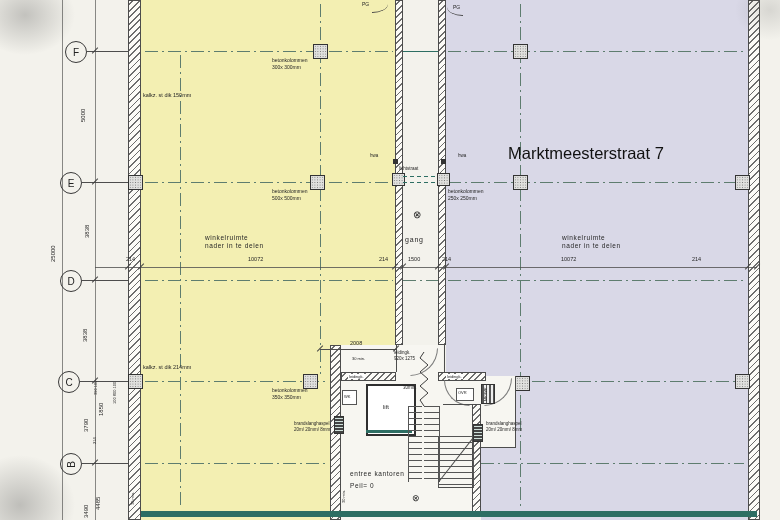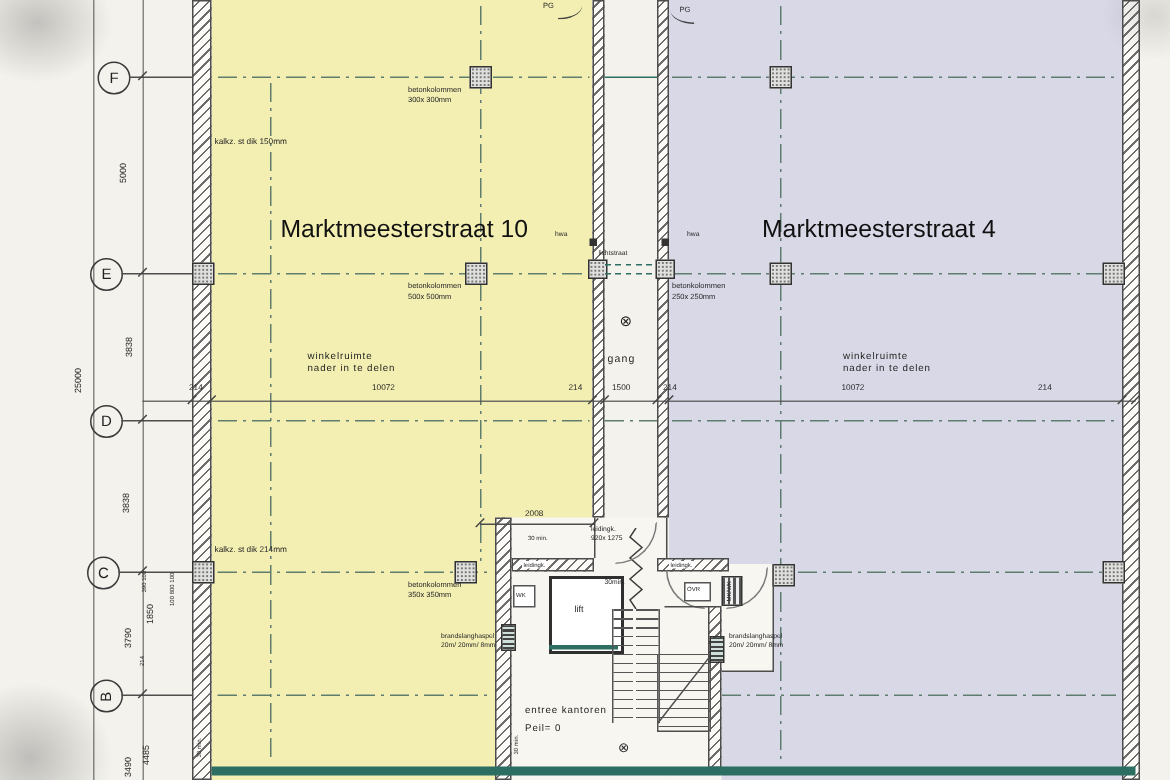--- a/index.html
+++ b/index.html
@@ -110,22 +110,21 @@
   <div class="col-sq" style="left:310px;top:175px;"></div>
   <div class="col-sq col-sm" style="left:392px;top:173px;"></div>
   <div class="col-sq col-sm" style="left:437px;top:173px;"></div>
   <div class="col-sq" style="left:513px;top:175px;"></div>
   <div class="col-sq" style="left:735px;top:175px;"></div>
   <div class="col-sq" style="left:128px;top:374px;"></div>
   <div class="col-sq" style="left:303px;top:374px;"></div>
   <div class="col-sq" style="left:515px;top:376px;"></div>
   <div class="col-sq" style="left:735px;top:374px;"></div>
 
-  <div class="title" style="left:187px;top:144px;">Marktmeesterstraat 10</div>
-  <div class="title" style="left:508px;top:144px;">Marktmeesterstraat 4</div>
+  <div class="title" style="left:508px;top:144px;">Marktmeesterstraat 7</div>
 
   <div class="t t65" style="left:205px;top:234px;">winkelruimte
 nader in te delen</div>
   <div class="t t65" style="left:562px;top:234px;">winkelruimte
 nader in te delen</div>
   <div class="t t7" style="left:405px;top:235px;">gang</div>
   <div class="t t45" style="left:399px;top:166px;">lichtstraat</div>
   <div class="tdash" style="left:403px;top:176px;width:35px;"></div>
   <div class="tdash" style="left:403px;top:182px;width:35px;"></div>
   <div class="t" style="left:413px;top:208px;font-size:10px;">⊗</div>

